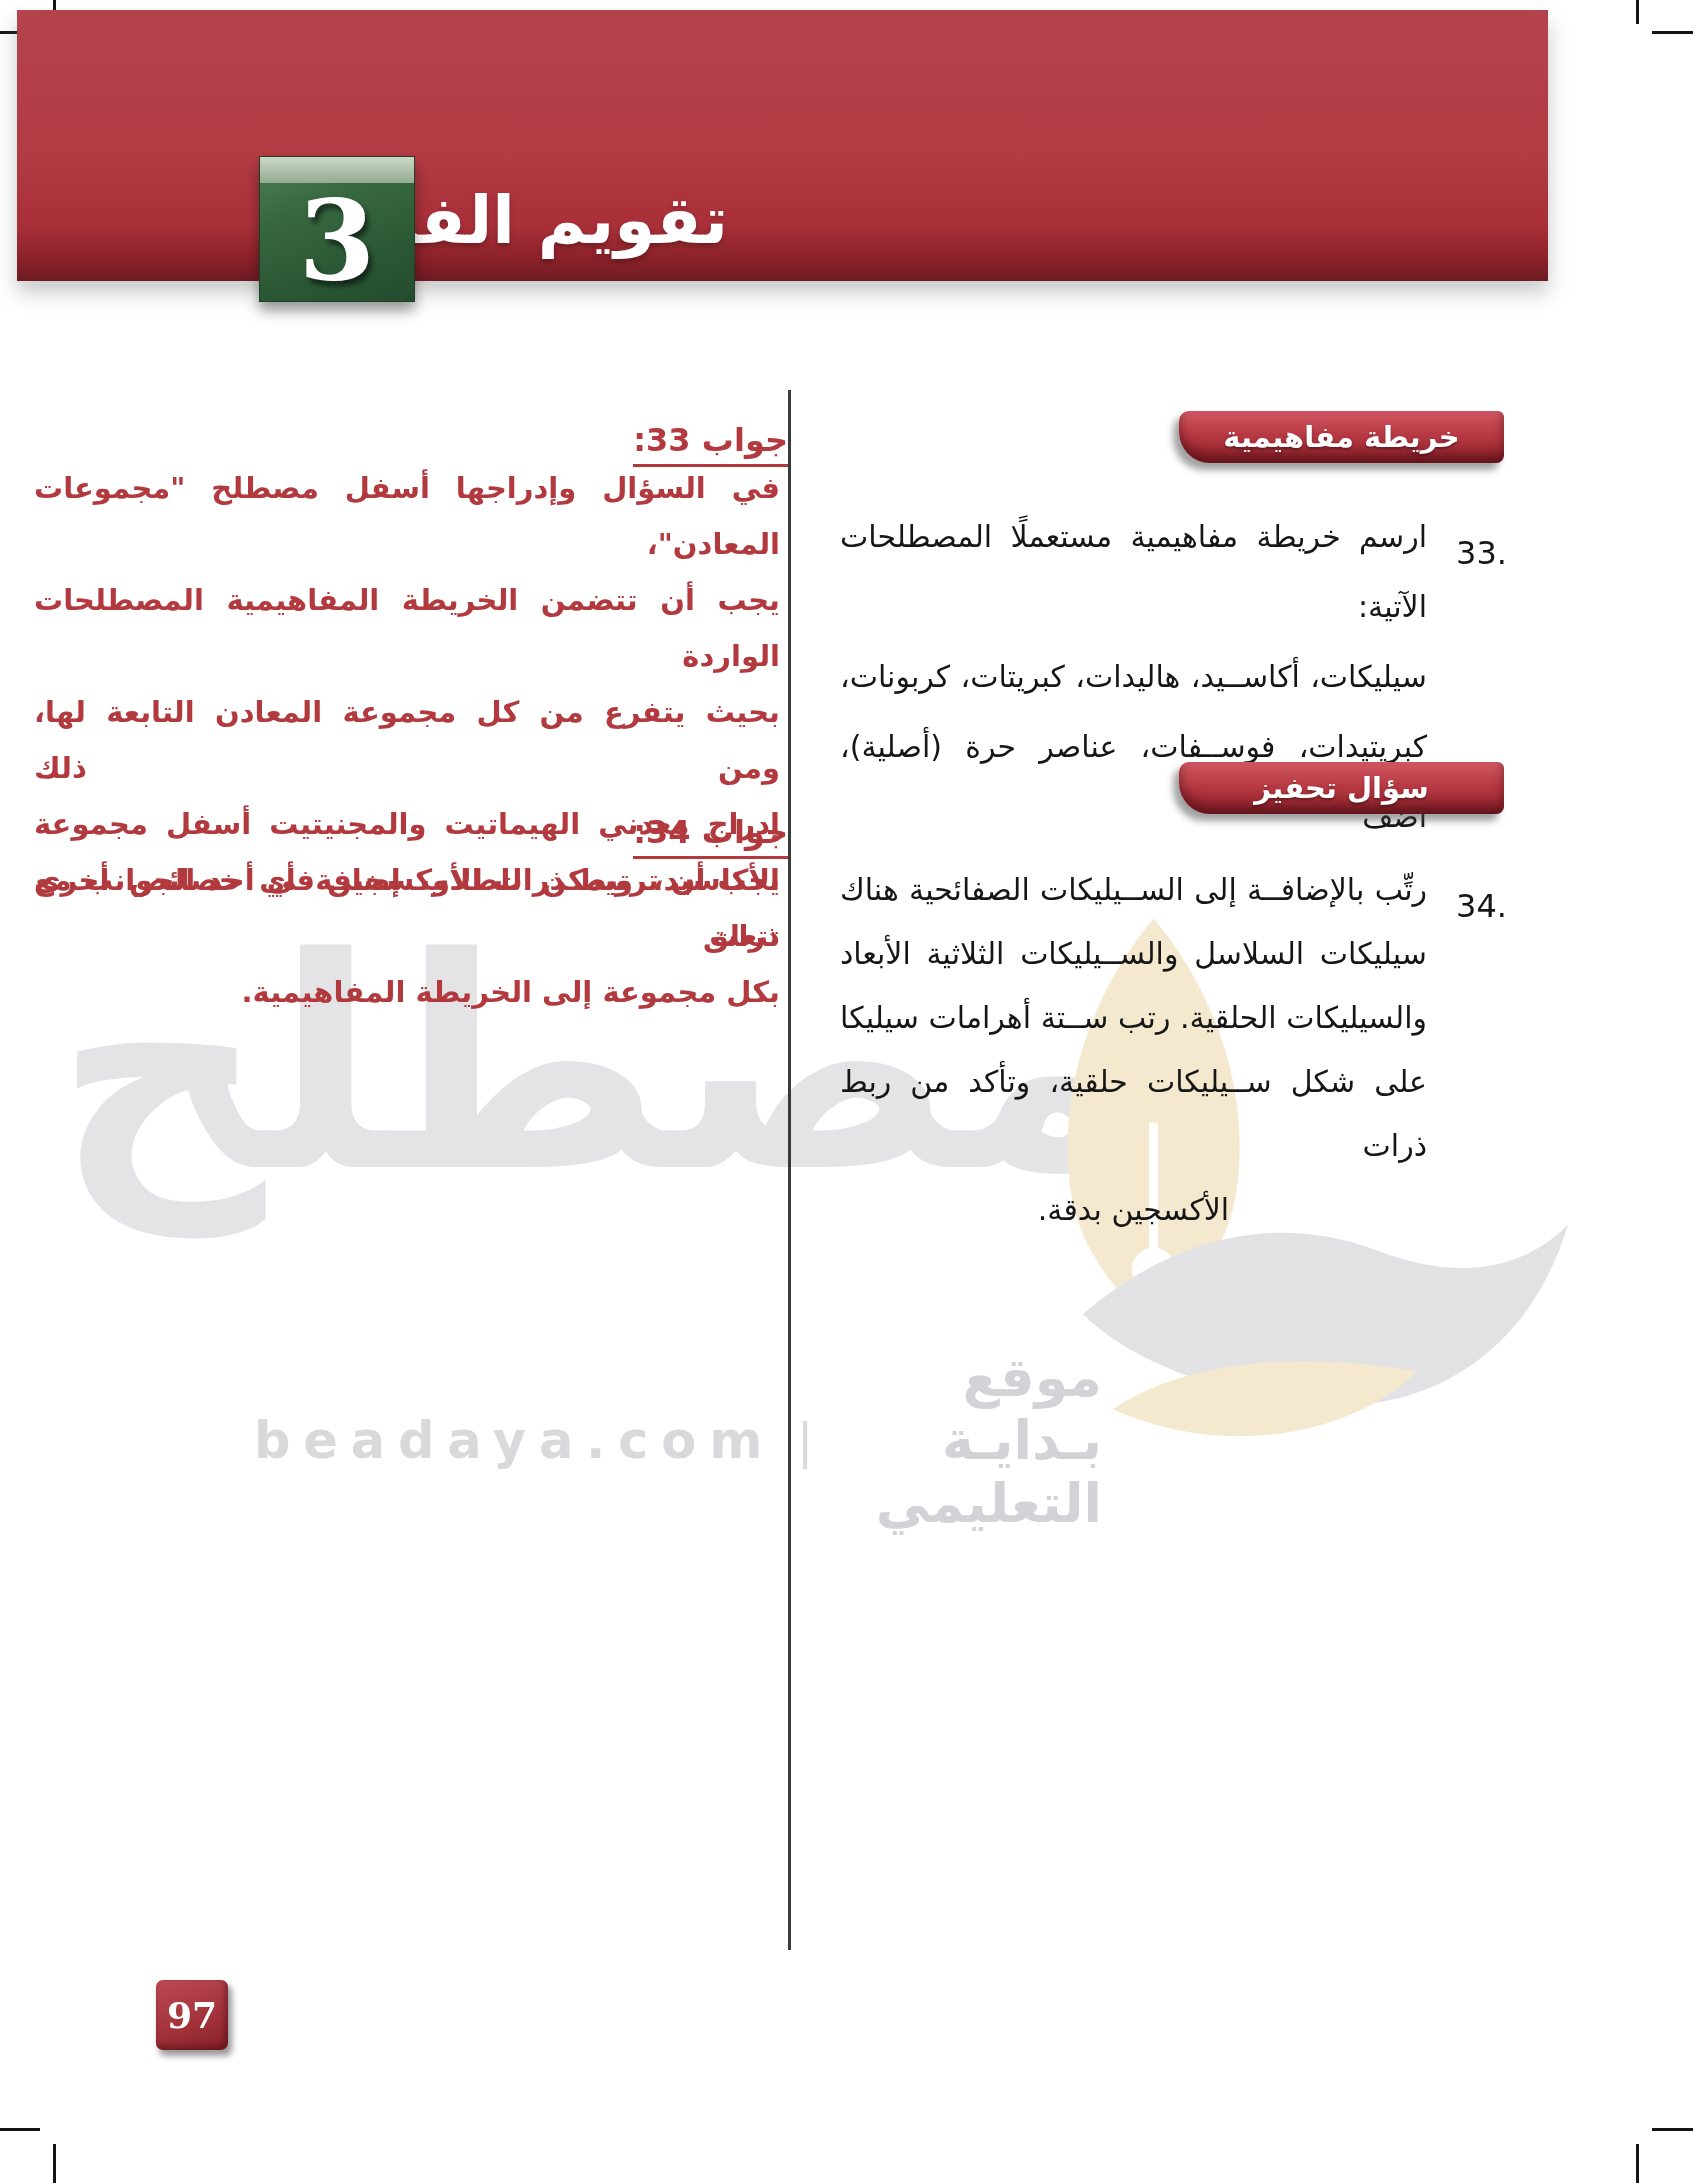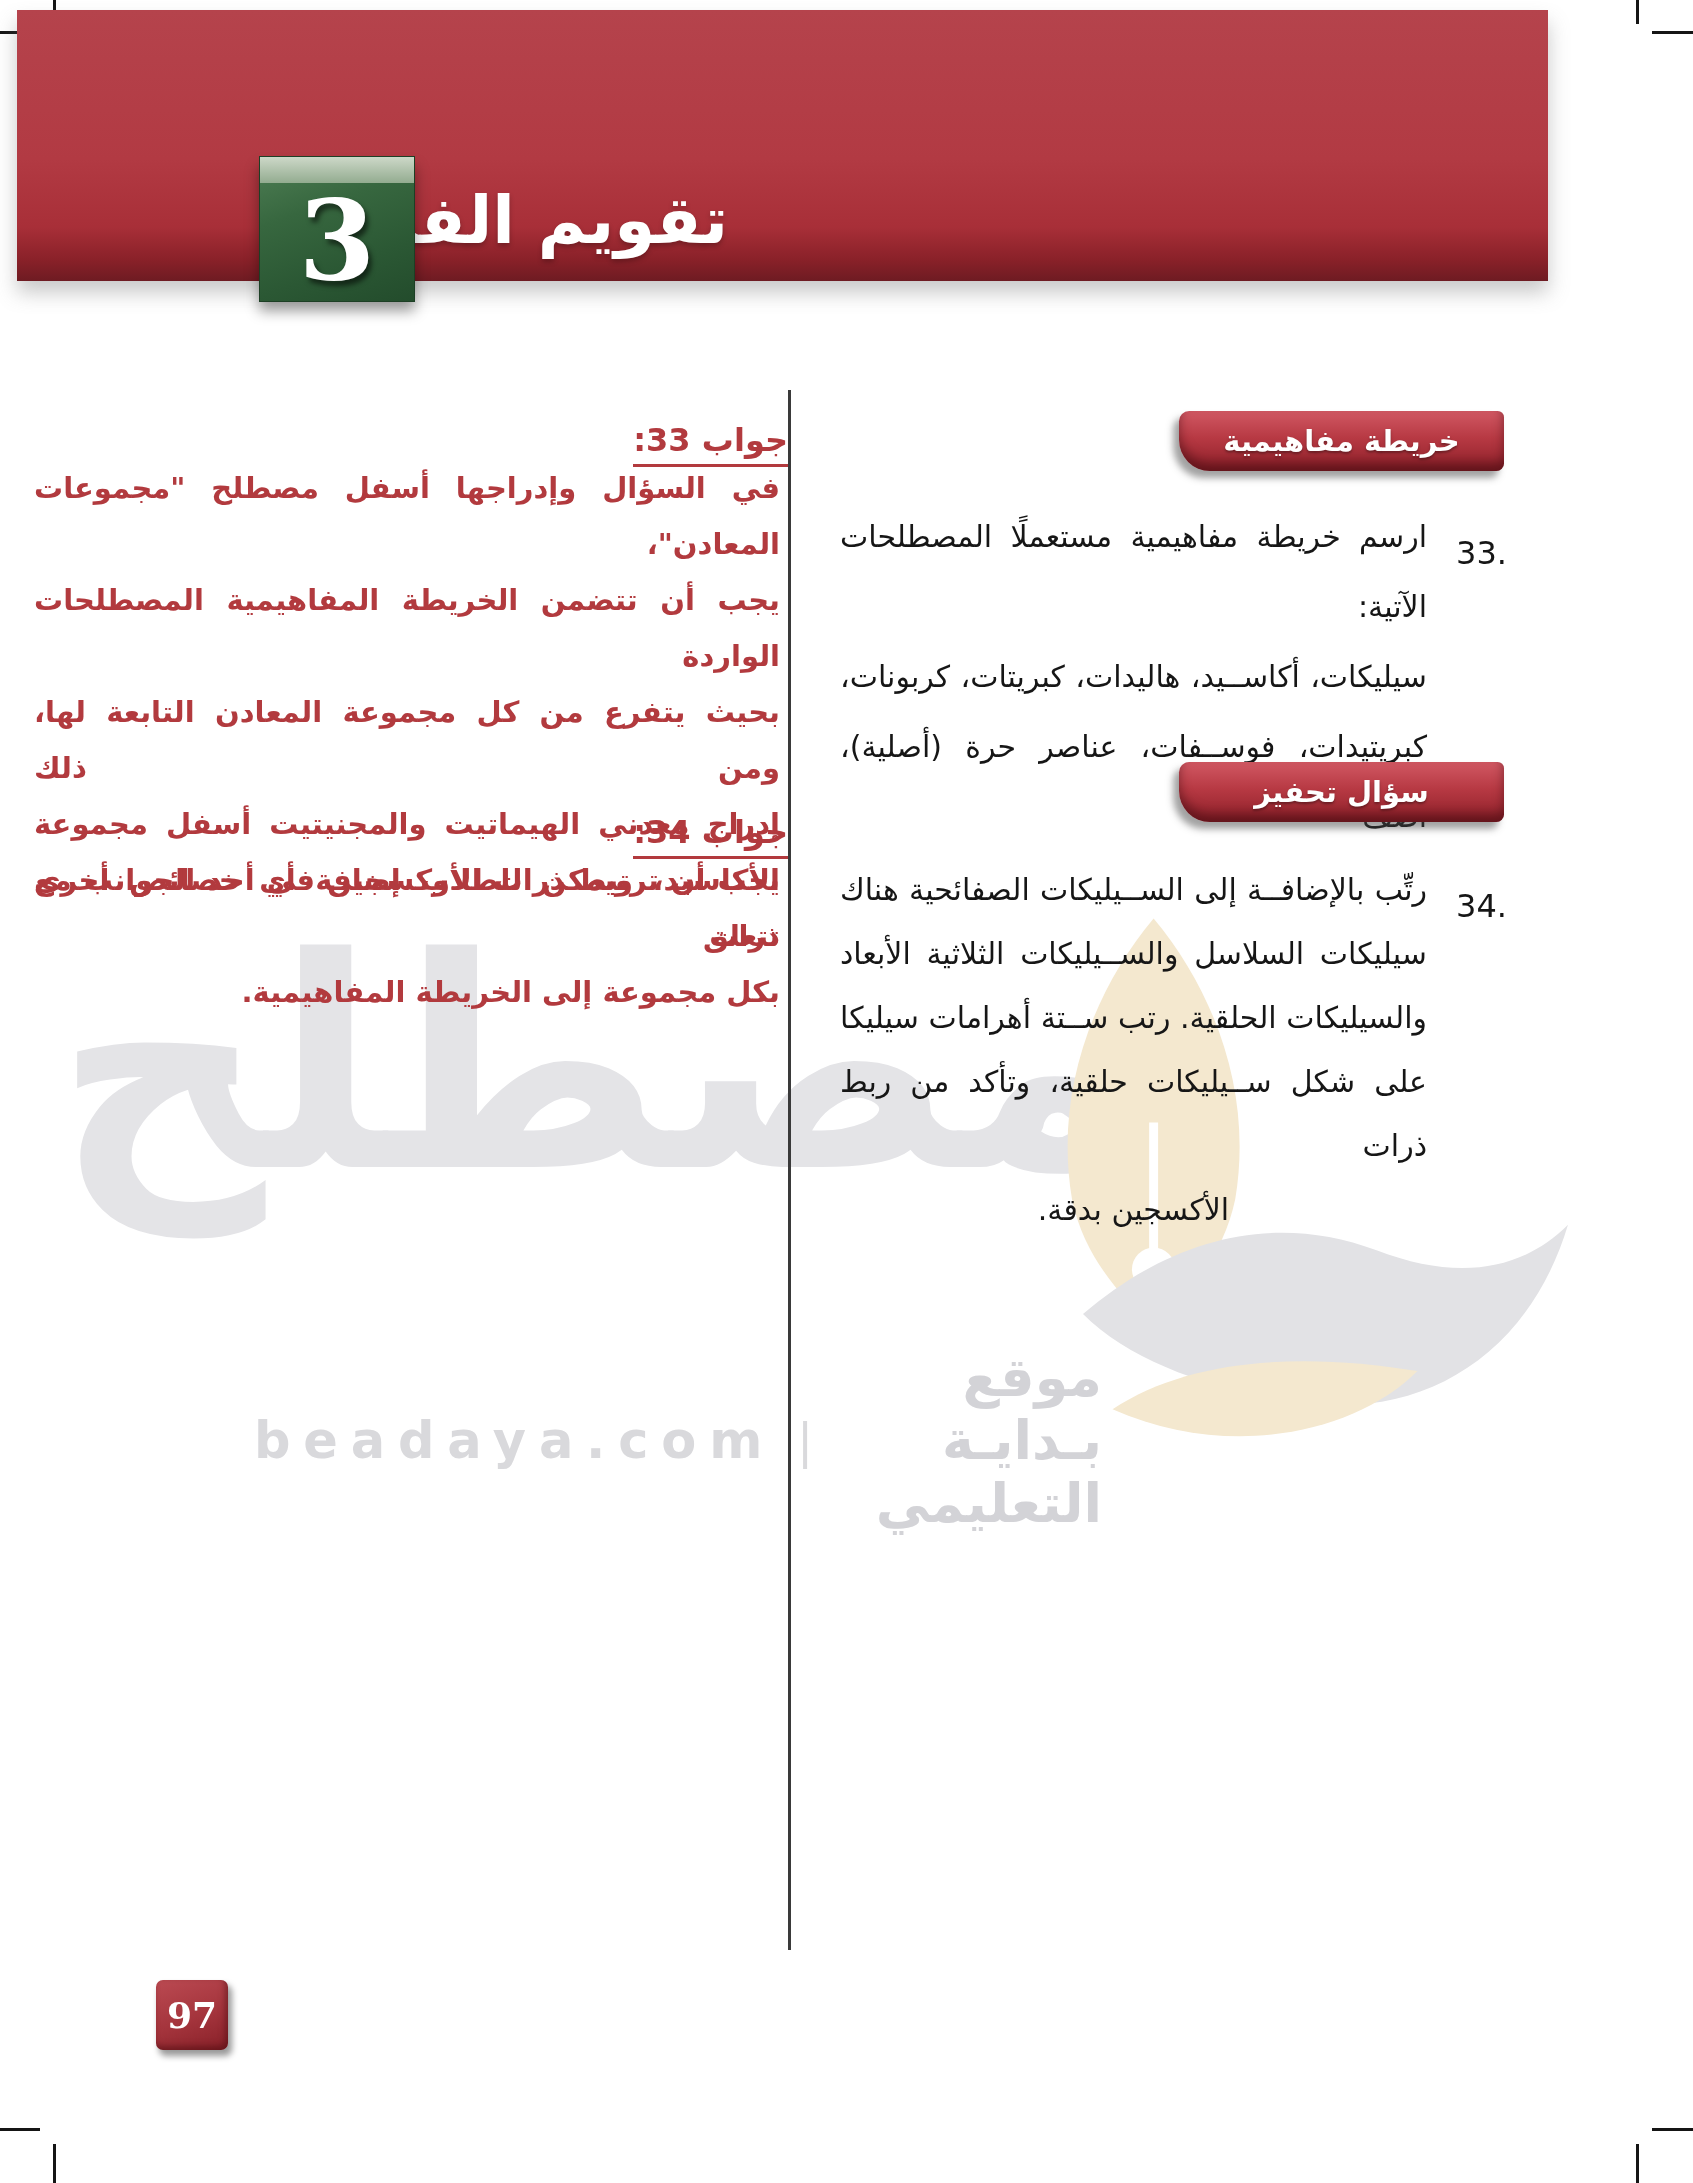--- a/index.html
+++ b/index.html
@@ -32,21 +32,21 @@
   .chapter-num{
     position:absolute;left:0;top:22px;width:100%;height:122px;
     display:flex;align-items:center;justify-content:center;
     font-family:"DejaVu Serif",serif;font-weight:bold;font-size:110px;color:#ffffff;
     text-shadow:3.2px 4.5px 5.1px rgba(0,0,0,.55);
   }
   
   .divider{position:absolute;left:789px;top:390px;width:3.2px;height:1560px;background:#3a3a3a;}
   
   .section-header{
-    position:absolute;right:189px;width:325px;height:60px;
+    position:absolute;right:189px;width:325px;height:52px;
     background:linear-gradient(180deg,#d15863 0%,#b73943 45%,#8e2029 100%);
     border-radius:10.2px 6.4px 7.7px 31px;
     box-shadow:-5.7px 7px 7.7px rgba(70,70,70,.5), inset 0 -7.7px 10.2px rgba(60,10,14,.55);
     display:flex;align-items:center;justify-content:center;
     color:#ffffff;font-weight:bold;font-size:29px;
     text-shadow:0 1.9px 2.6px rgba(0,0,0,.35);
   }
   .header-concept{top:411px;}
   .header-stimulus{top:762px;}
   .question{position:absolute;right:186px;width:666px;color:#161616;}

